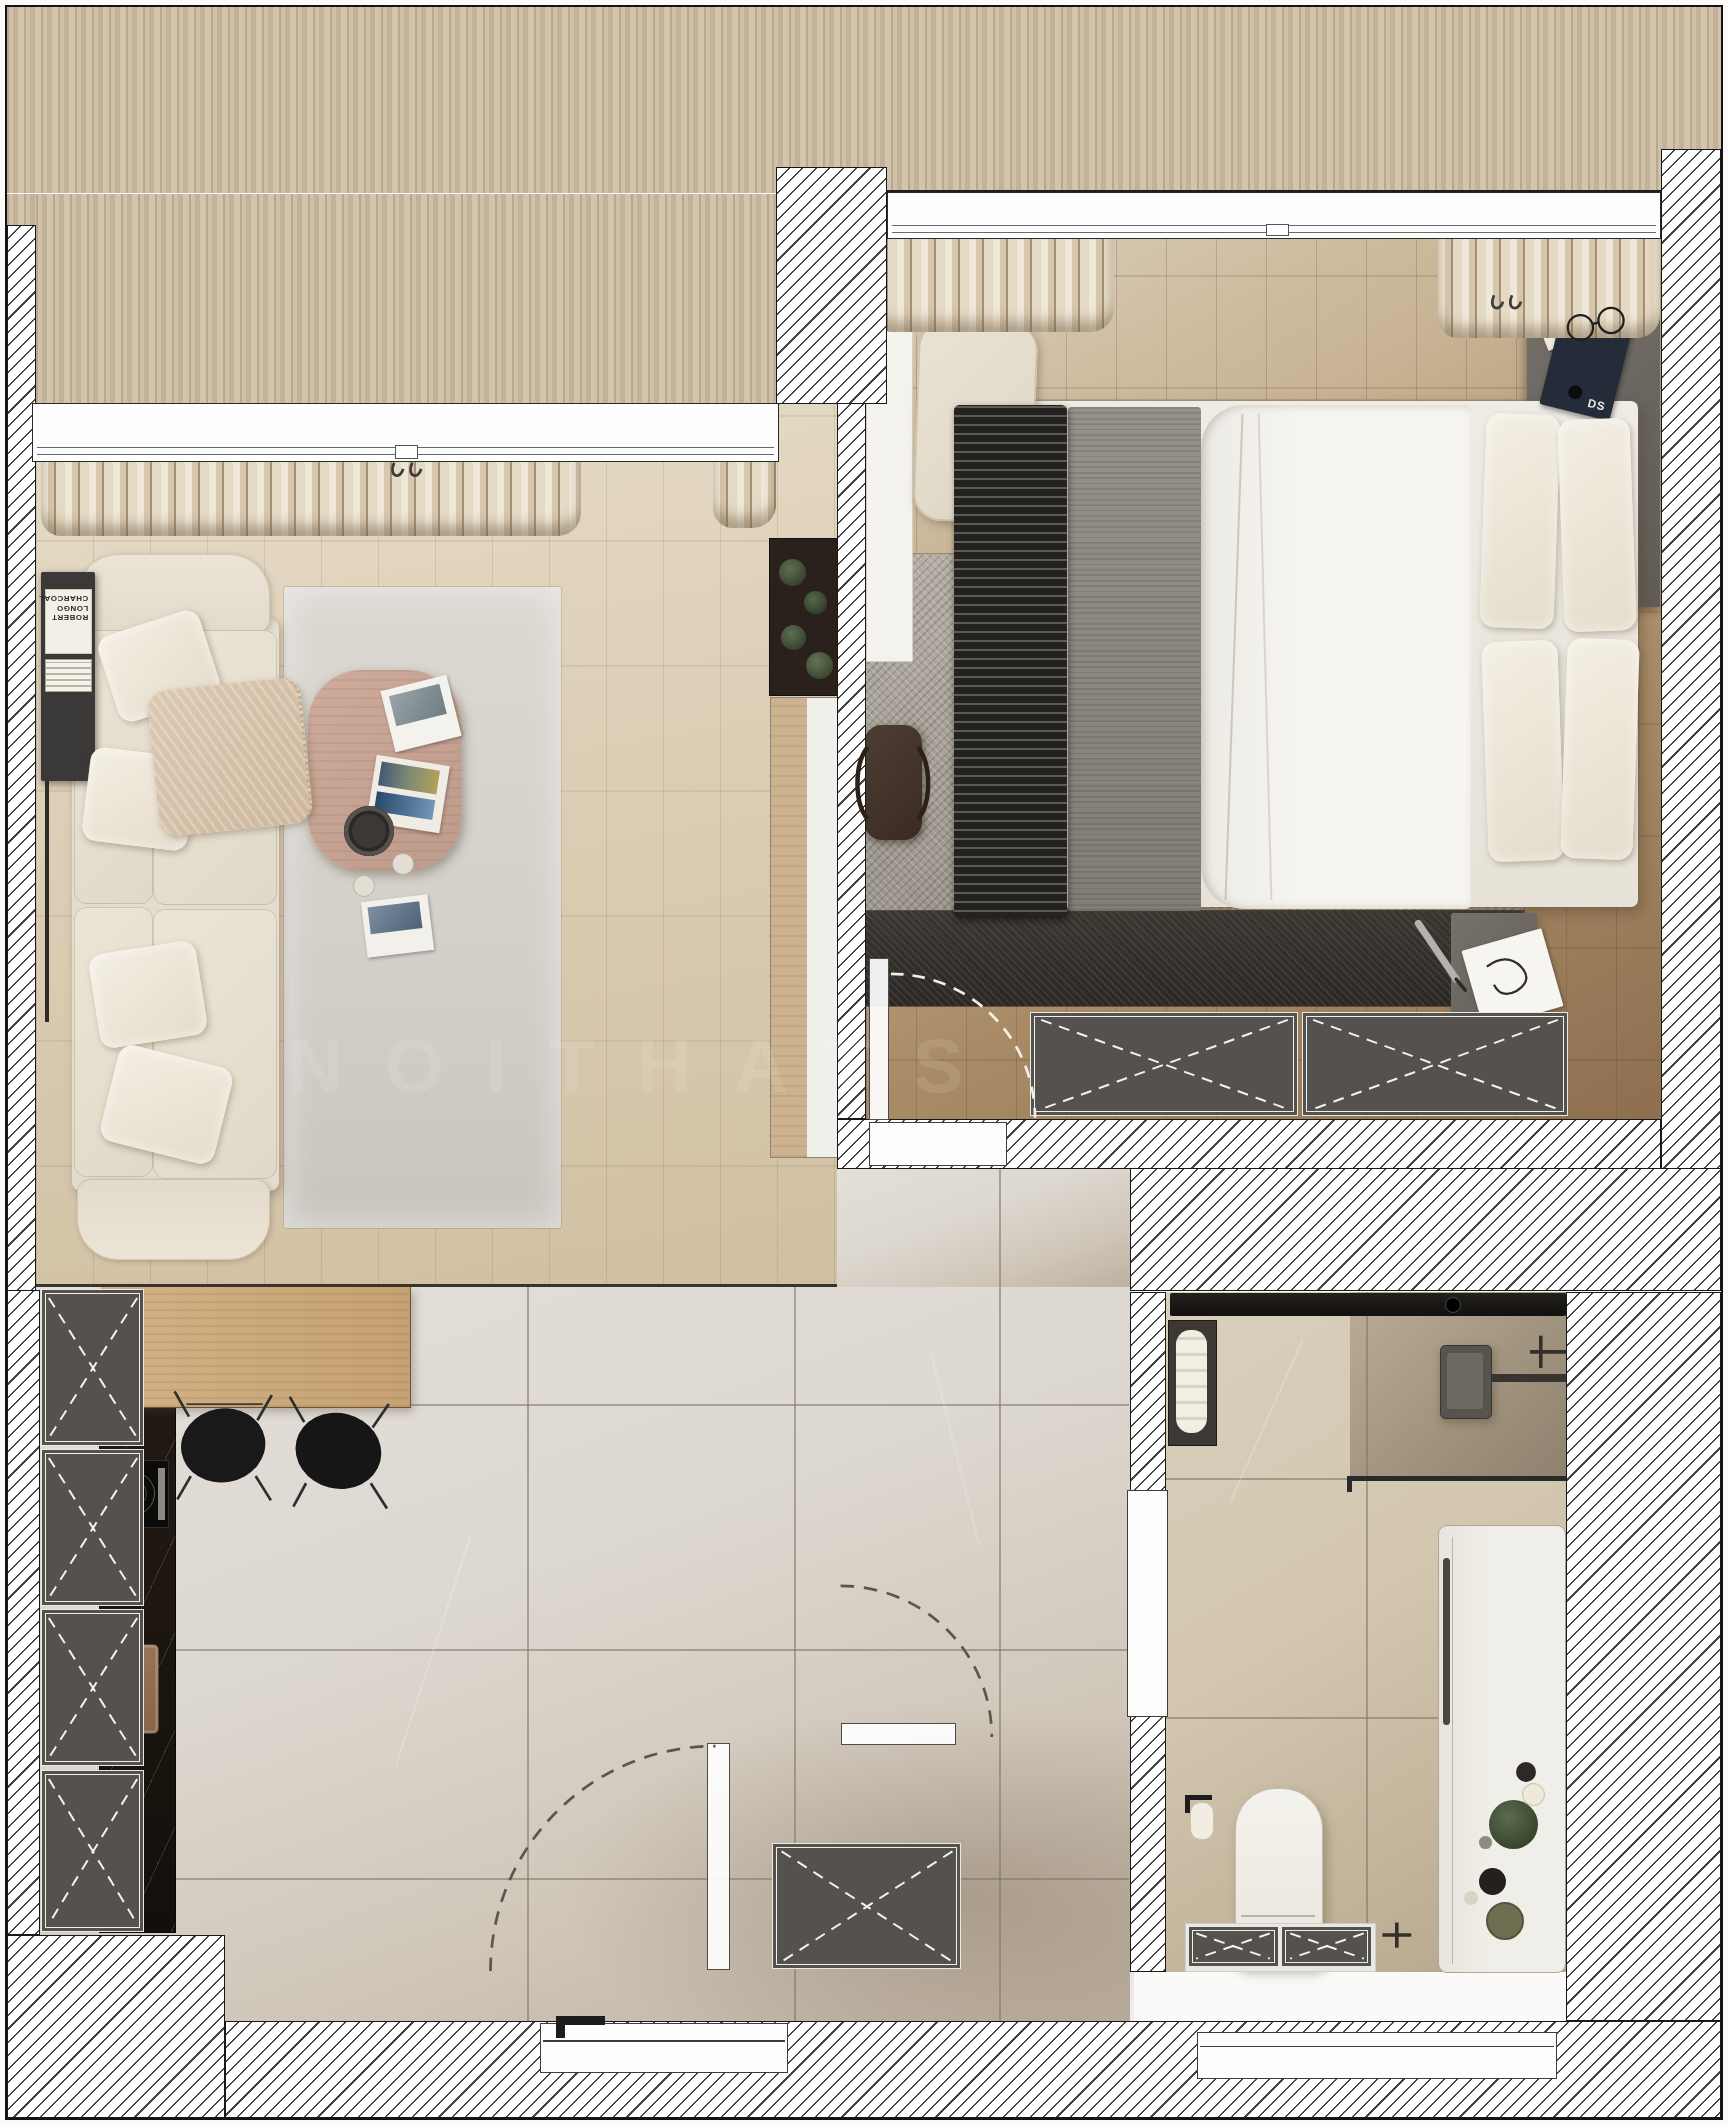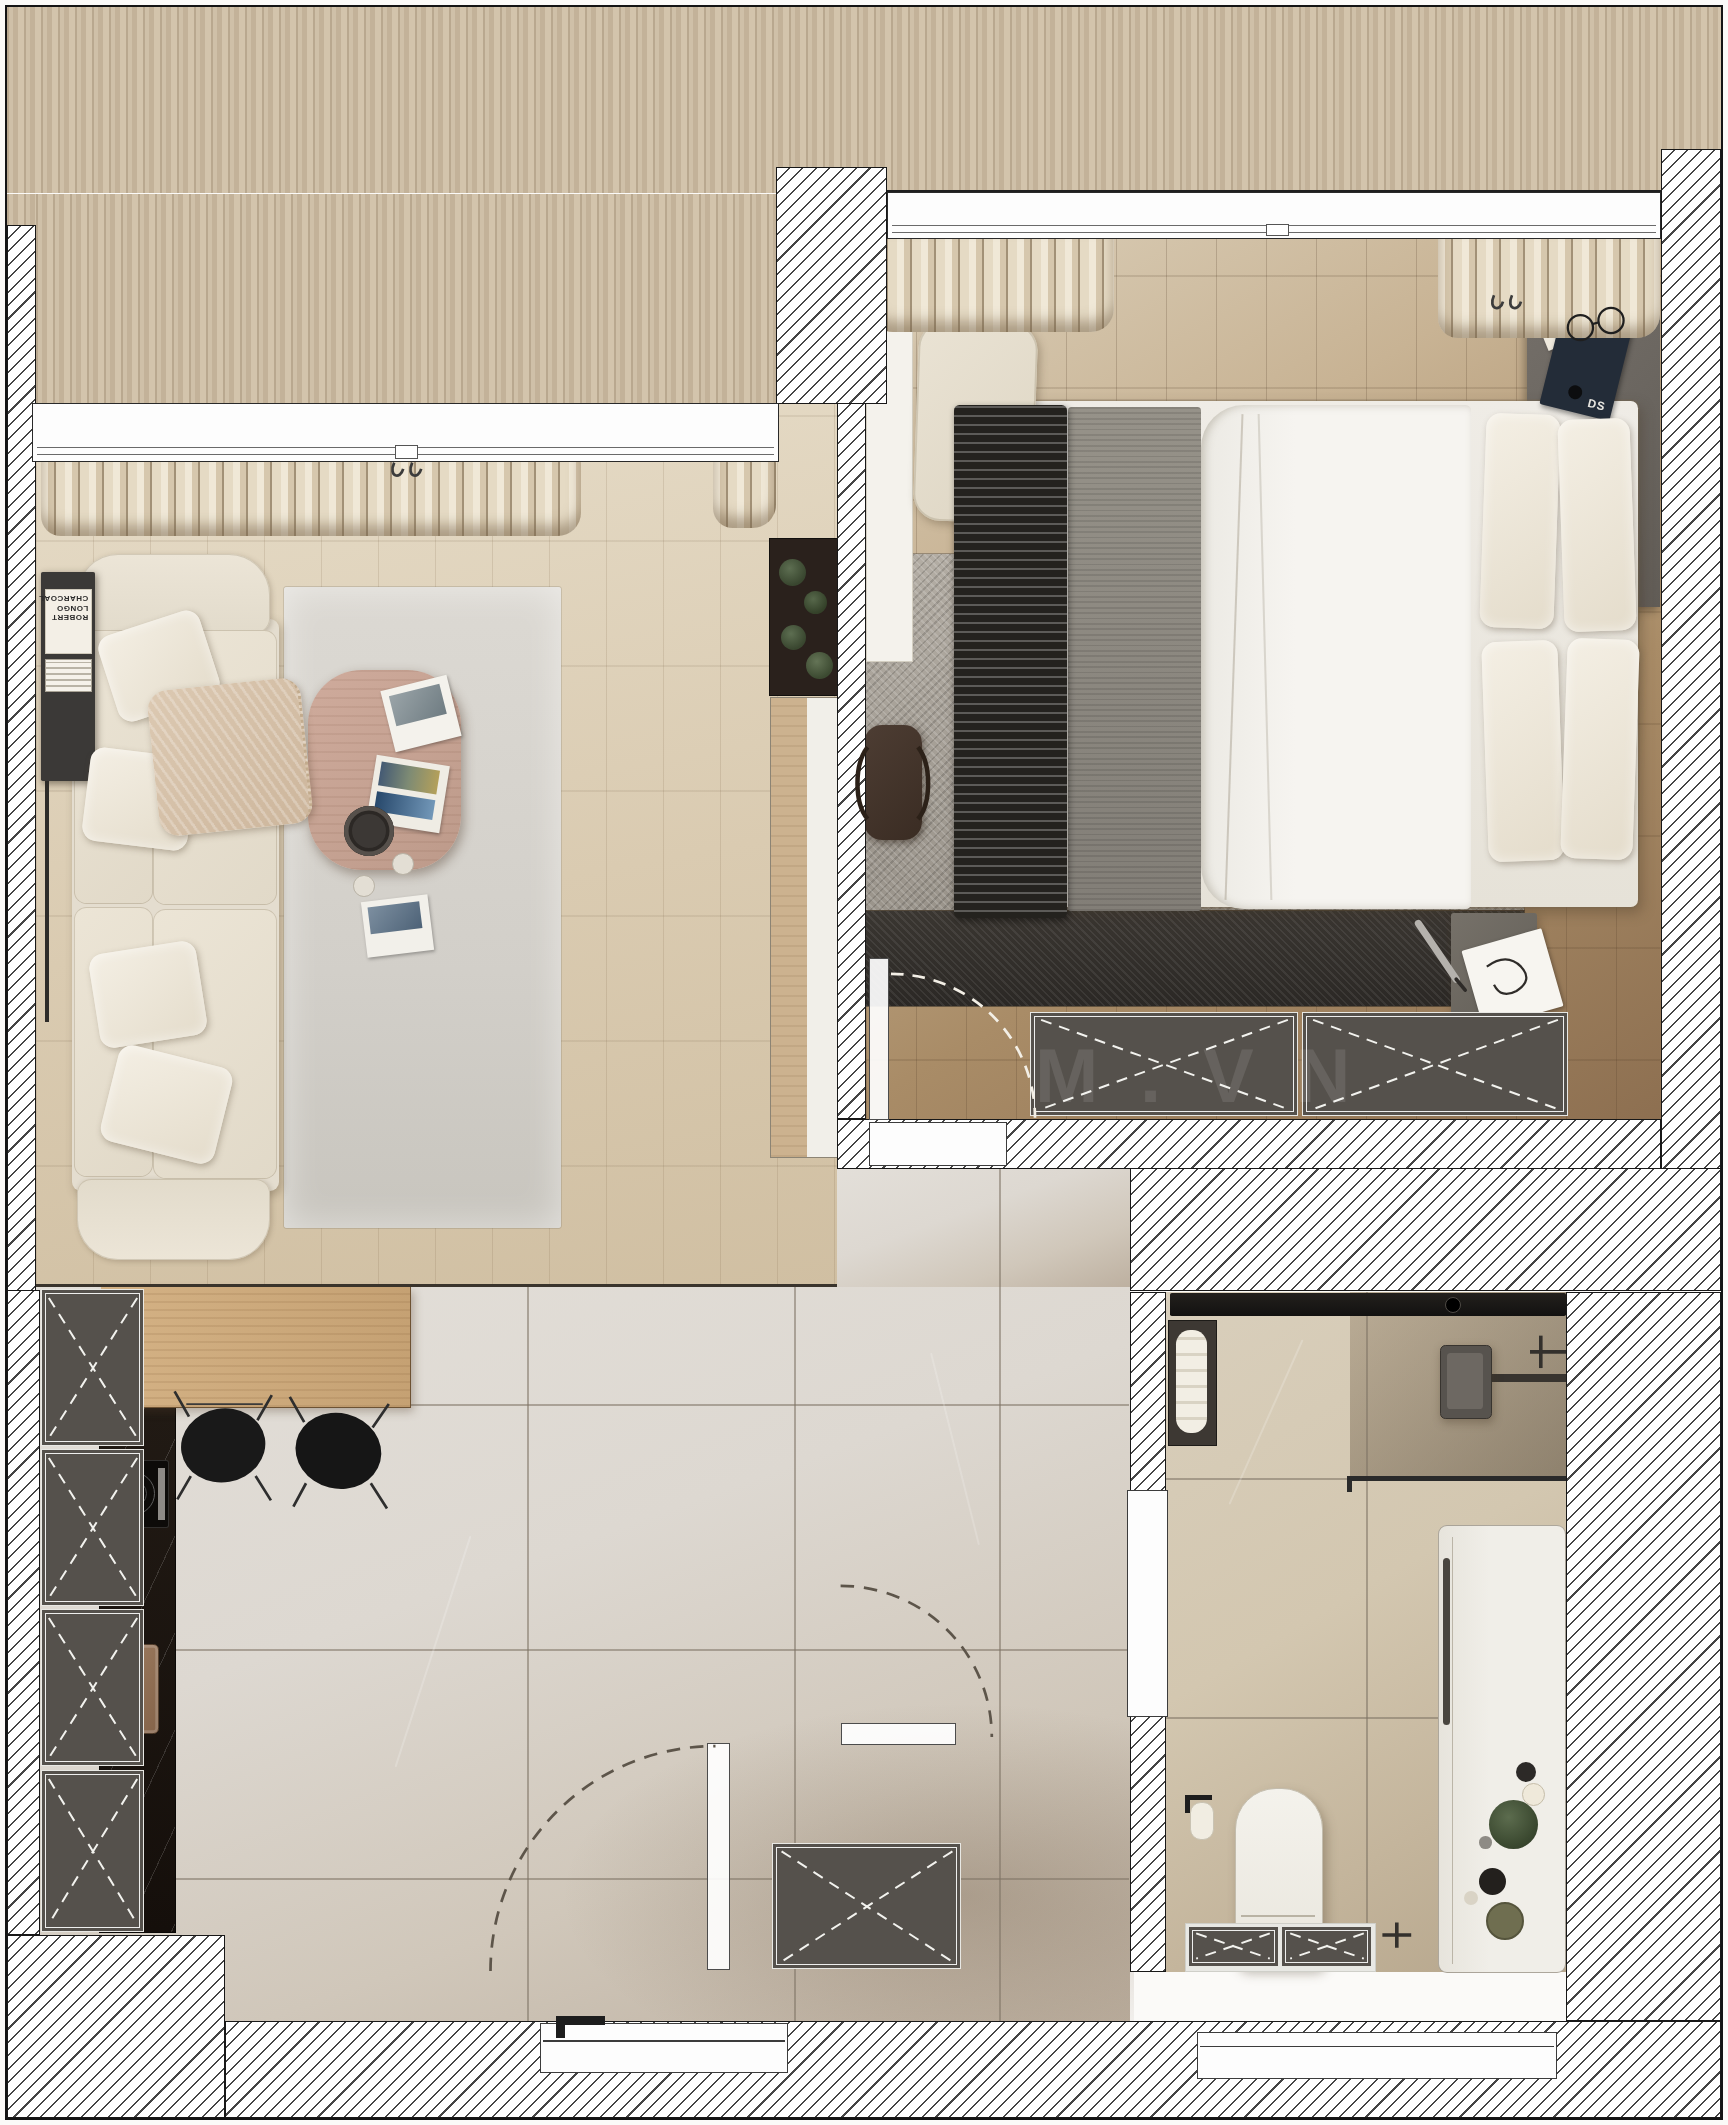--- a/index.html
+++ b/index.html
@@ -359,17 +359,17 @@
         <path d="M 1020 830 c 15 19 15 62 0 80"></path>
     </g>
 
     <g stroke="#33302c" stroke-width="4" fill="none">
       <path d="M 1700 1502 L 1740 1502"></path>
         <path d="M 1712 1484 L 1712 1520"></path>
       <path d="M 1536 2150 L 1568 2150 M 1552 2136 L 1552 2164"></path>
     </g>
   </svg>
 
-  <div class="wm" style="left:1035px;top:1032px;">M.VN</div>
+  <div class="wm" style="left:288px;top:1022px;">NOITHATS</div>
 
   <div id="frame"></div>
 </div>
 
 
 </body></html>

